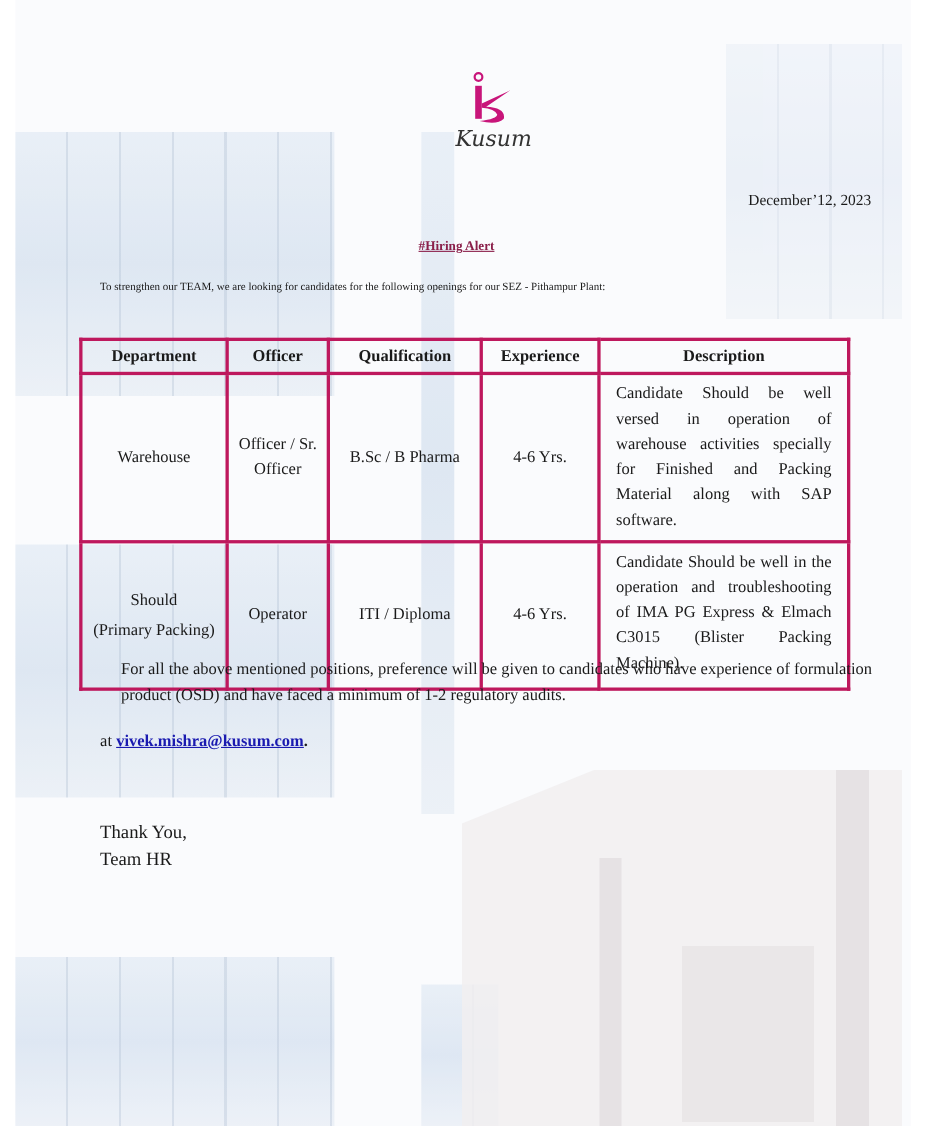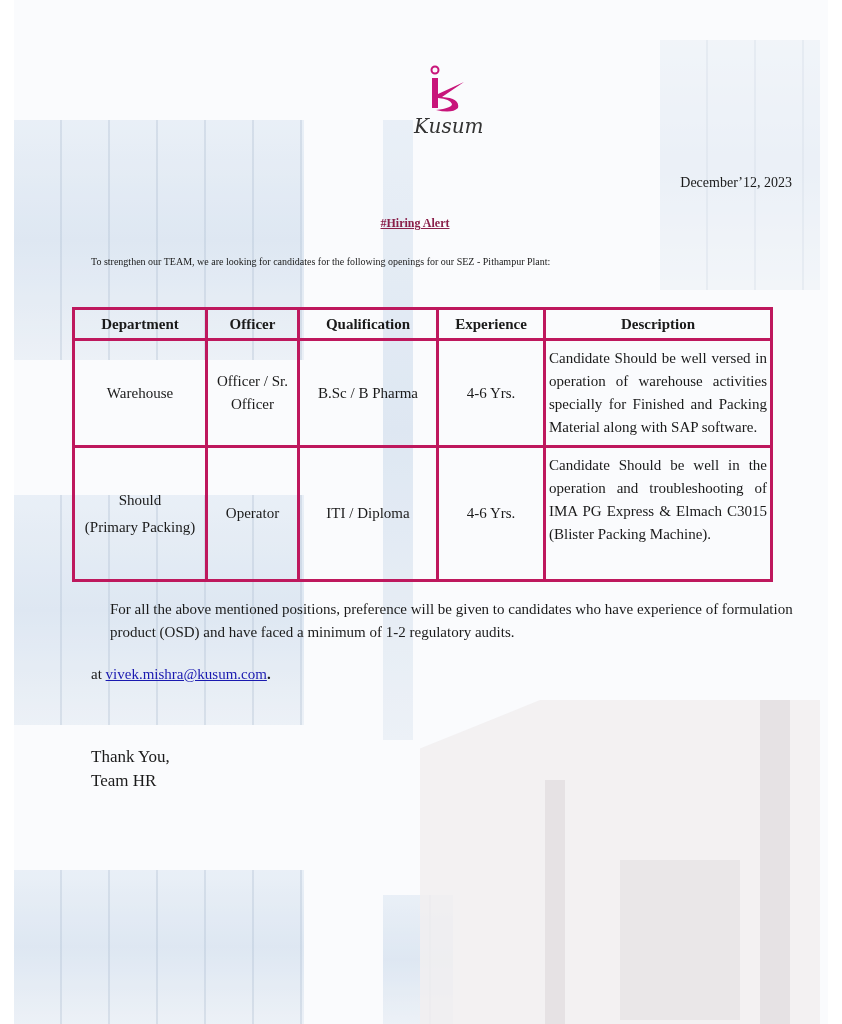--- a/index.html
+++ b/index.html
@@ -15,25 +15,25 @@
   .content { position:absolute; inset:0; }
   .logo { position:absolute; left:412px; top:64px; width:70px; height:70px; }
   .logo-text { position:absolute; left:414px; top:114px; font-family:"DejaVu Serif", serif; font-style:italic; font-size:20px; color:#333; }
   .date { position:absolute; right:50px; top:175px; font-size:14px; }
   .title { position:absolute; left:0; right:12px; top:216px; text-align:center; font-weight:bold; font-size:12px; color:#8a1f4a; text-decoration:underline; }
   .intro { position:absolute; left:91px; width:710px; top:250px; font-size:10px; line-height:24px; text-align:justify; }
   table { position:absolute; left:72px; top:307px; width:701px; border-collapse:collapse; font-size:15px; }
   th, td { border:3px solid #be185d; text-align:center; vertical-align:middle; }
   th { height:31px; font-weight:bold; }
   td { padding:4px 5px; line-height:23px; }
-  td.desc { text-align:justify; padding:6px 3px; vertical-align:top; }
+  td.desc { text-align:justify; padding:6px 14px; vertical-align:top; }
   .row1 td { height:104px; }
   .row2 td { height:134px;font-family:Liberation Serif, serif; }
   .para { position:absolute; left:91px; width:700px; font-size:15px; line-height:23px; }
-  .email { color:#1a1ab0; font-weight:normal; text-decoration:underline;text-align:right; }
+  .email { color:#1a1ab0; font-weight:bold; text-decoration:underline;text-align:right; }
   .sign { position:absolute; left:91px; top:745px; font-size:17px; line-height:24px; }
 </style>
 </head>
 <body>
 
 <div class="bg">
   <div class="frame"></div>
   <div class="glass" style="left:14px;top:120px;width:290px;height:240px;"></div>
   <div class="glass" style="left:14px;top:495px;width:290px;height:230px;"></div>
   <div class="glass" style="left:14px;top:870px;width:290px;height:154px;"></div>

